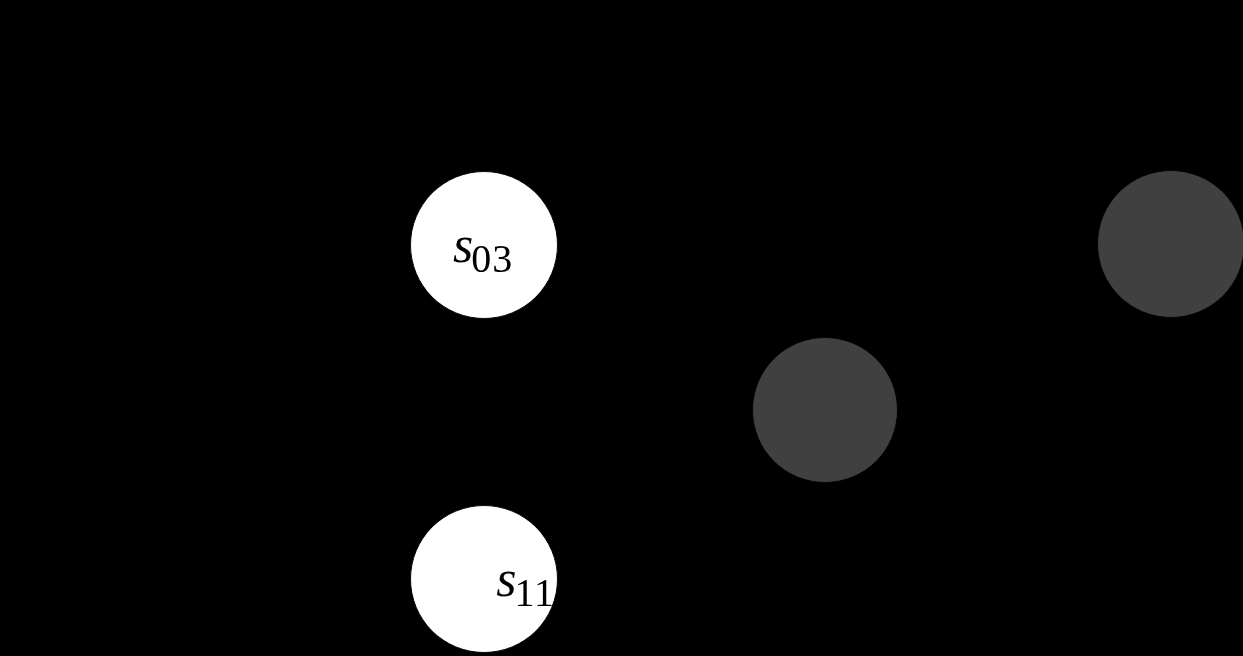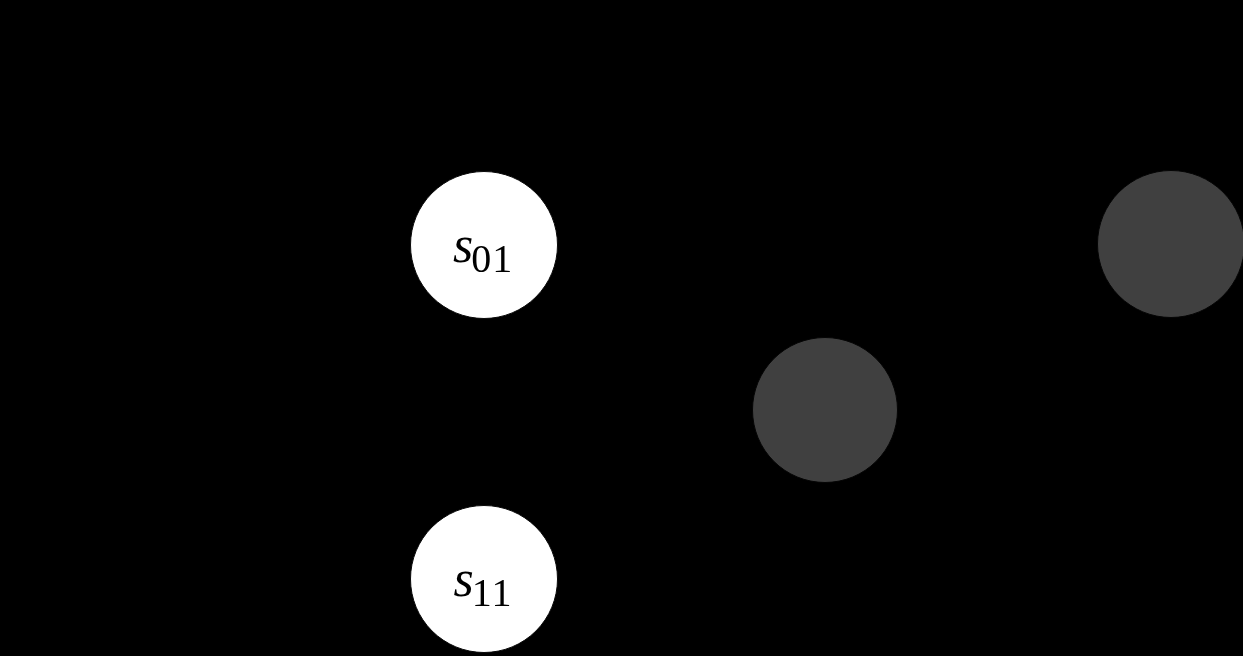--- a/index.html
+++ b/index.html
@@ -54,20 +54,20 @@
     top: 10px;
     left: -2px;
     letter-spacing: 1px;
   }
 </style>
 </head>
 <body style="background: rgb(0, 0, 0);">
 
 <div id="canvas" style="width: 1243px; height: 656px; background: rgb(0, 0, 0);">
     <div class="node node-white" style="width: 148px; height: 148px; left: 410px; top: 171px;">
-      <span class="node-label"><span class="base">s</span><span class="sub">01</span></span>
+      <span class="node-label"><span class="base">s</span><span class="sub">03</span></span>
     </div>
-    <div class="node node-white" style="width: 148px; height: 148px; left: 410px; top: 505px;">
+    <div class="node node-white" style="width: 148px; height: 148px; left: 410px; top: 505px; justify-content: flex-end;">
       <span class="node-label"><span class="base">s</span><span class="sub">11</span></span>
     </div>
     <div class="node node-gray" style="width: 146px; height: 146px; left: 752px; top: 337px;"></div>
     <div class="node node-gray" style="width: 148px; height: 148px; left: 1097px; top: 170px;"></div>
   </div>
 
 </body></html>

